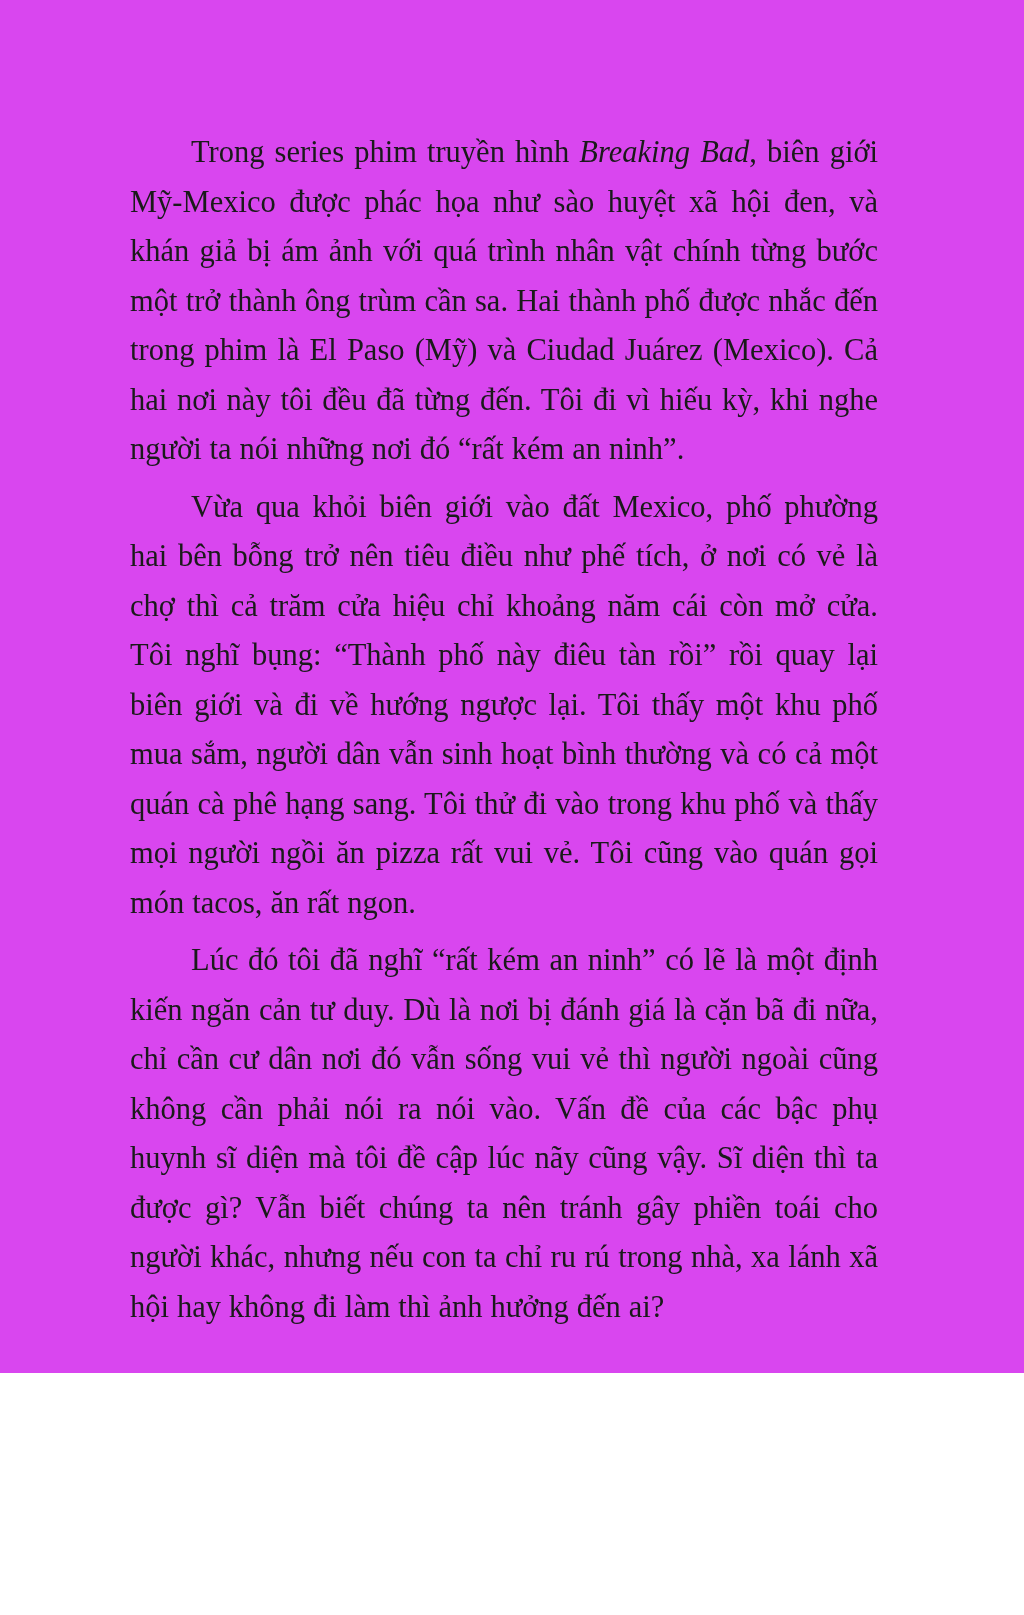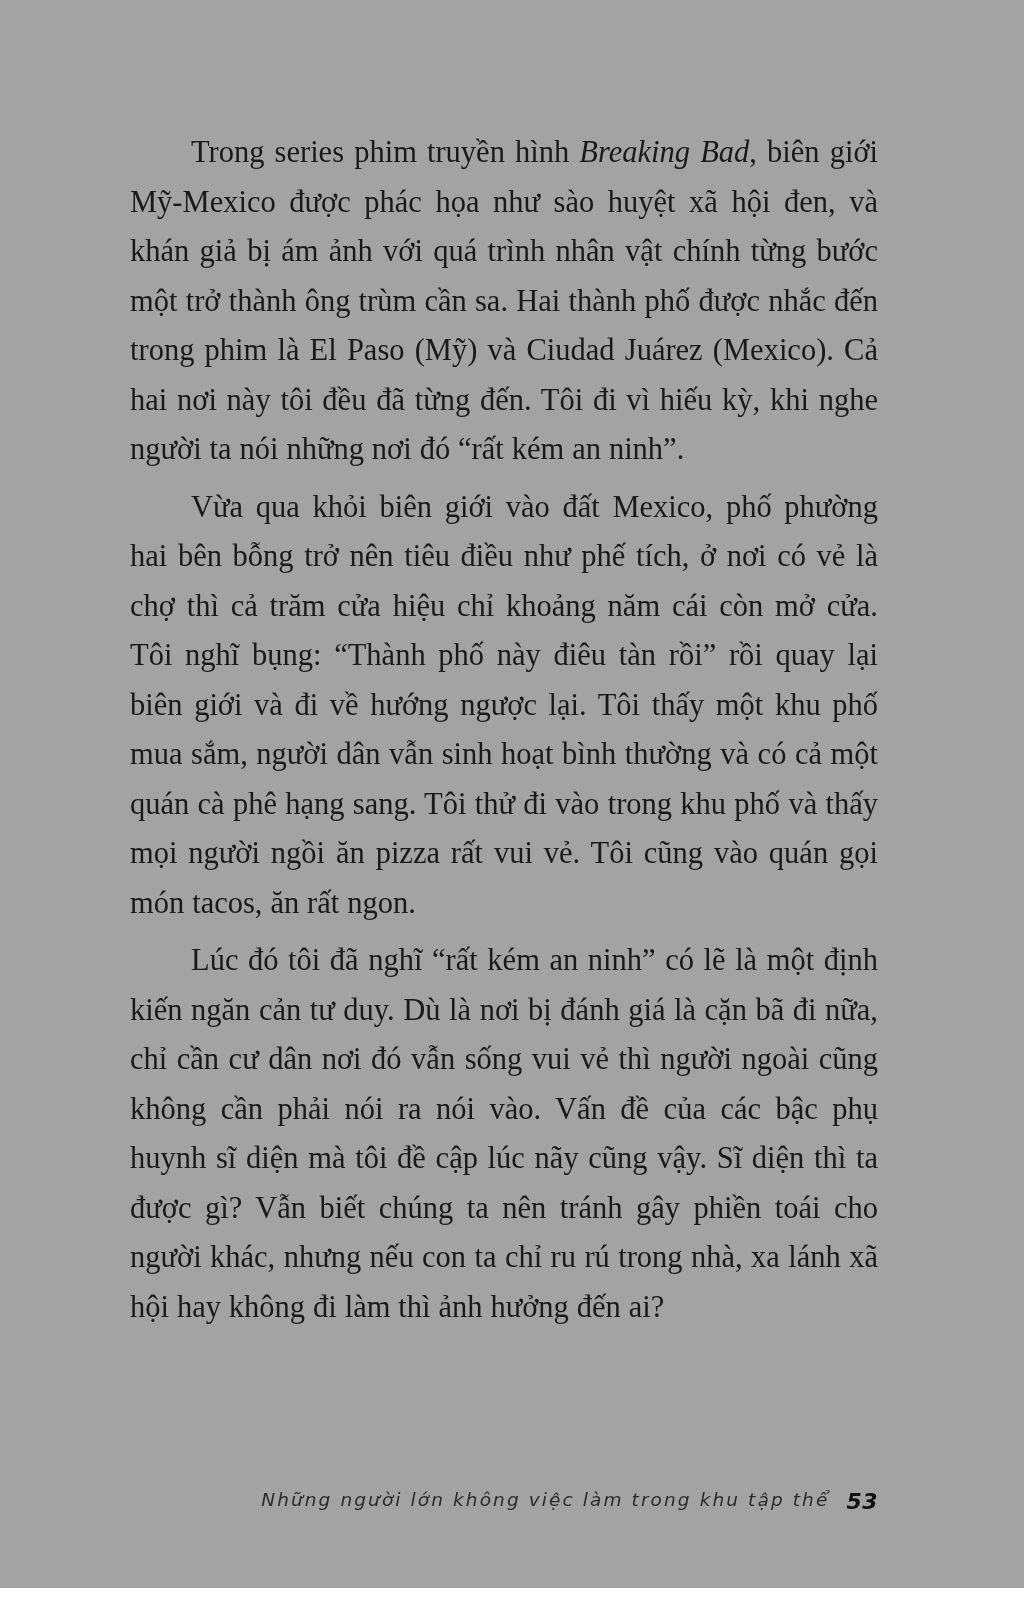--- a/index.html
+++ b/index.html
@@ -3,22 +3,22 @@
 <meta charset="utf-8">
 <style>
   html, body {
     margin: 0;
     padding: 0;
     background: #ffffff;
   }
   .page {
     position: relative;
     width: 1024px;
-    height: 1588px;
-    background: #a3a3a3;
+    height: 1373px;
+    background: #d946ef;
     overflow: hidden;
     box-sizing: border-box;
   }
   .text-column {
     position: absolute;
     left: 130px;
     top: 128px;
     width: 748px;
   }
   .body-par {

